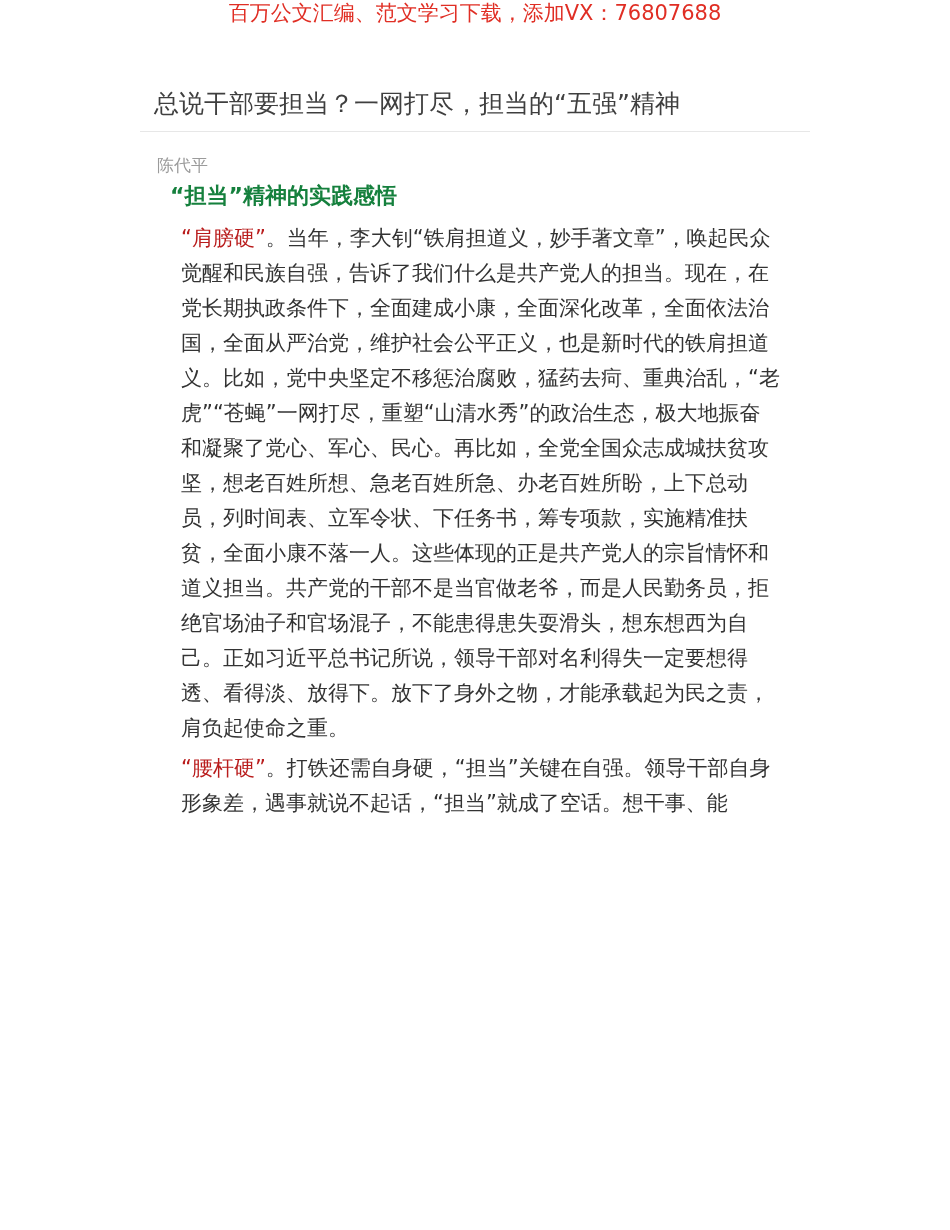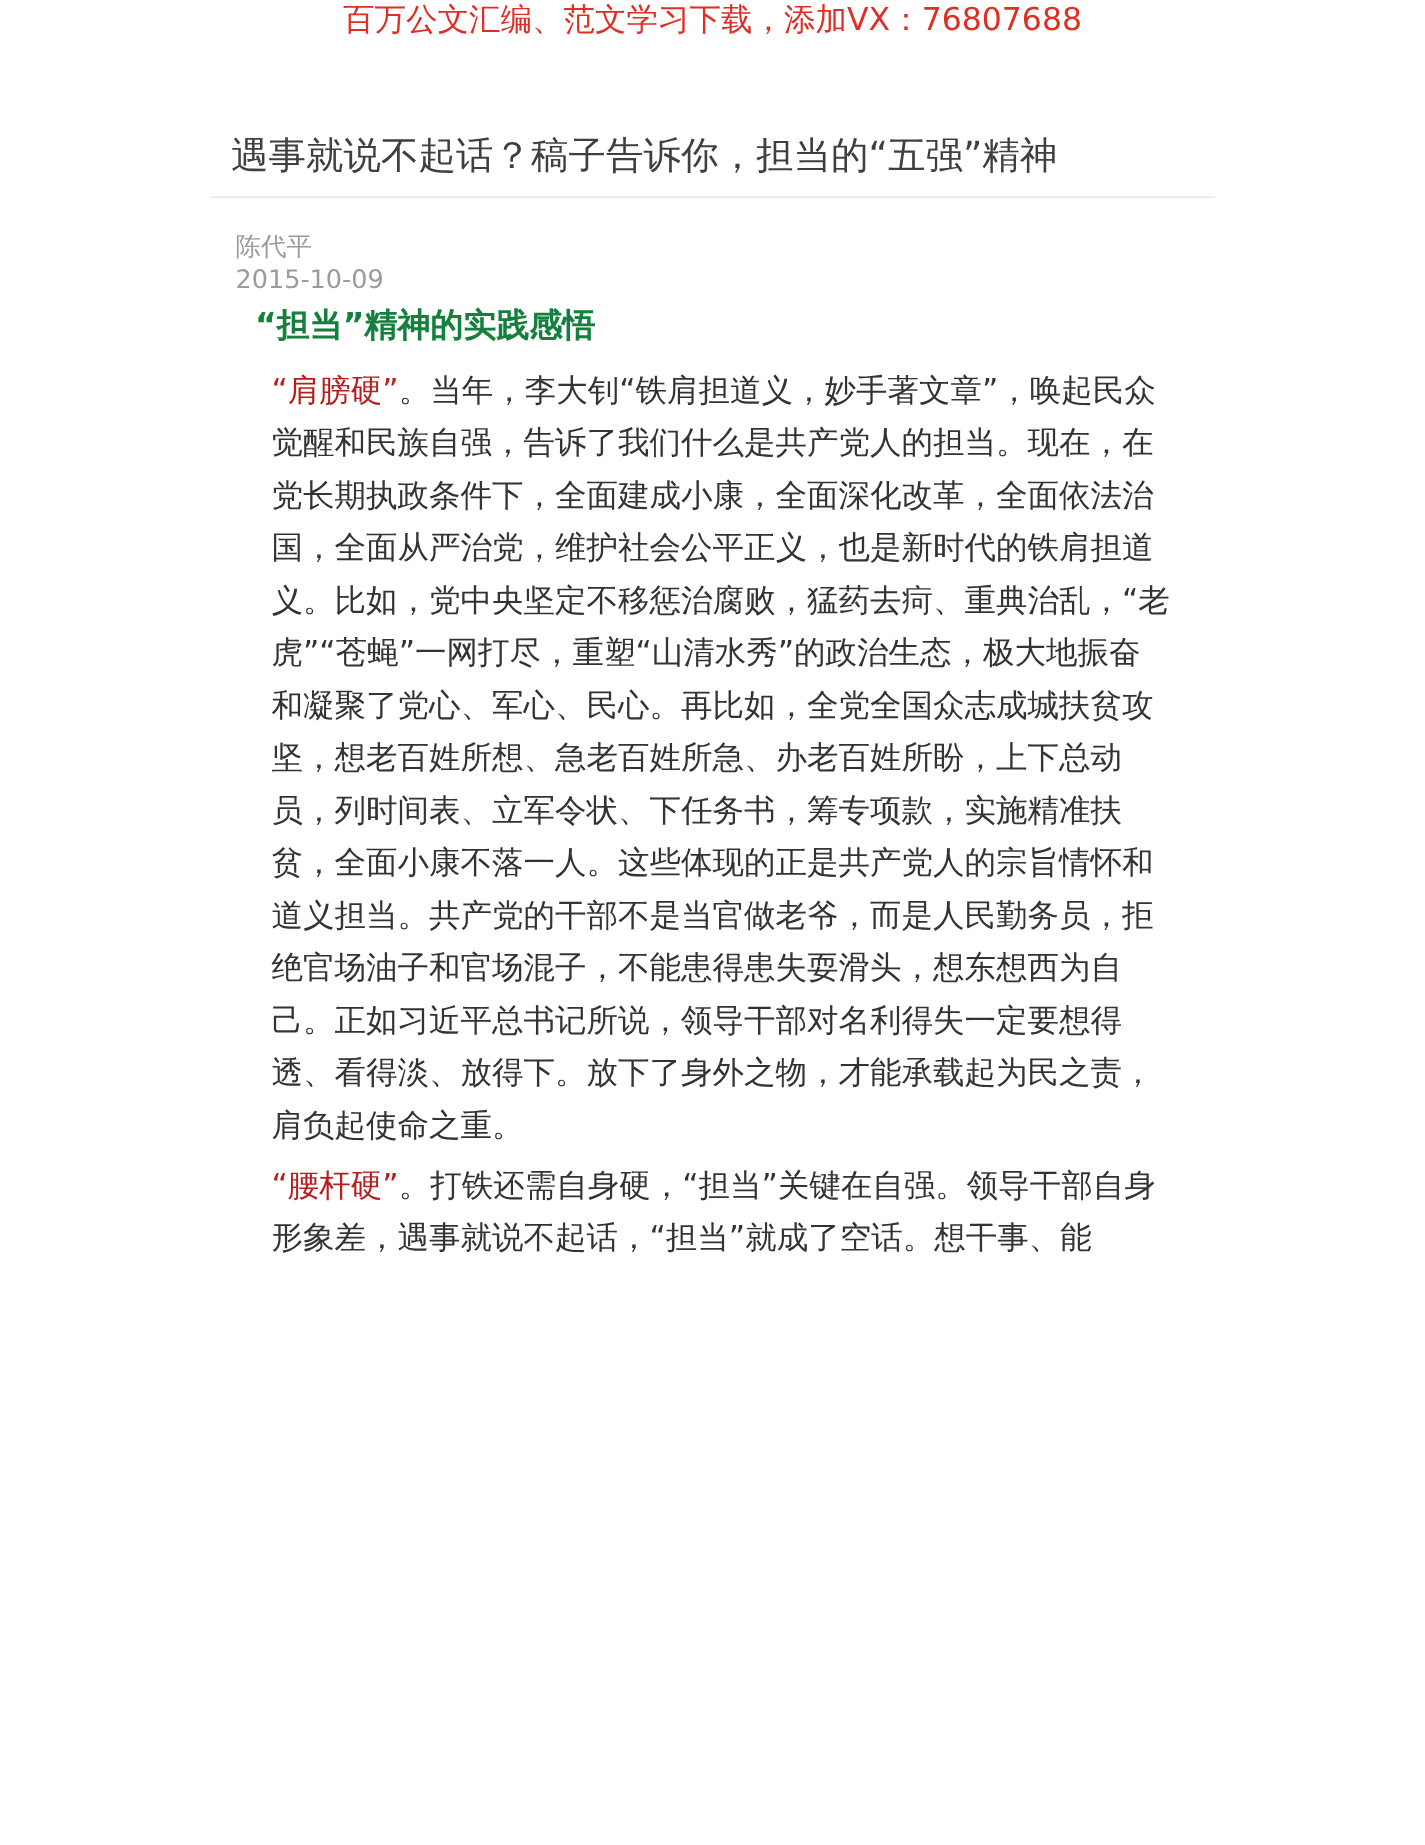--- a/index.html
+++ b/index.html
@@ -68,27 +68,26 @@
 </style>
 </head>
 <body>
 
 <div class="page">
 
   <div class="banner">百万公文汇编、范文学习下载，添加VX：76807688</div>
 
   <div class="content">
 
-    <h1 class="title">遇事就说不起话？稿子告诉你，担当的“五强”精神</h1>
+    <h1 class="title">总说干部要担当？一网打尽，担当的“五强”精神</h1>
 
     <div class="divider"></div>
 
     <div class="meta">
       <div class="author">陈代平</div>
-      <div class="date">2015-10-09</div>
     </div>
 
     <h2 class="heading">“担当”精神的实践感悟</h2>
 
 
     <p class="para">
       <b class="lead">“肩膀硬”</b><span>。当年，李大钊“铁肩担道义，妙手著文章”，唤起民众觉醒和民族自强，告诉了我们什么是共产党人的担当。现在，在党长期执政条件下，全面建成小康，全面深化改革，全面依法治国，全面从严治党，维护社会公平正义，也是新时代的铁肩担道义。比如，党中央坚定不移惩治腐败，猛药去疴、重典治乱，“老虎”“苍蝇”一网打尽，重塑“山清水秀”的政治生态，极大地振奋和凝聚了党心、军心、民心。再比如，全党全国众志成城扶贫攻坚，想老百姓所想、急老百姓所急、办老百姓所盼，上下总动员，列时间表、立军令状、下任务书，筹专项款，实施精准扶贫，全面小康不落一人。这些体现的正是共产党人的宗旨情怀和道义担当。共产党的干部不是当官做老爷，而是人民勤务员，拒绝官场油子和官场混子，不能患得患失耍滑头，想东想西为自己。正如习近平总书记所说，领导干部对名利得失一定要想得透、看得淡、放得下。放下了身外之物，才能承载起为民之责，肩负起使命之重。</span>
     </p>
 
     <p class="para">

